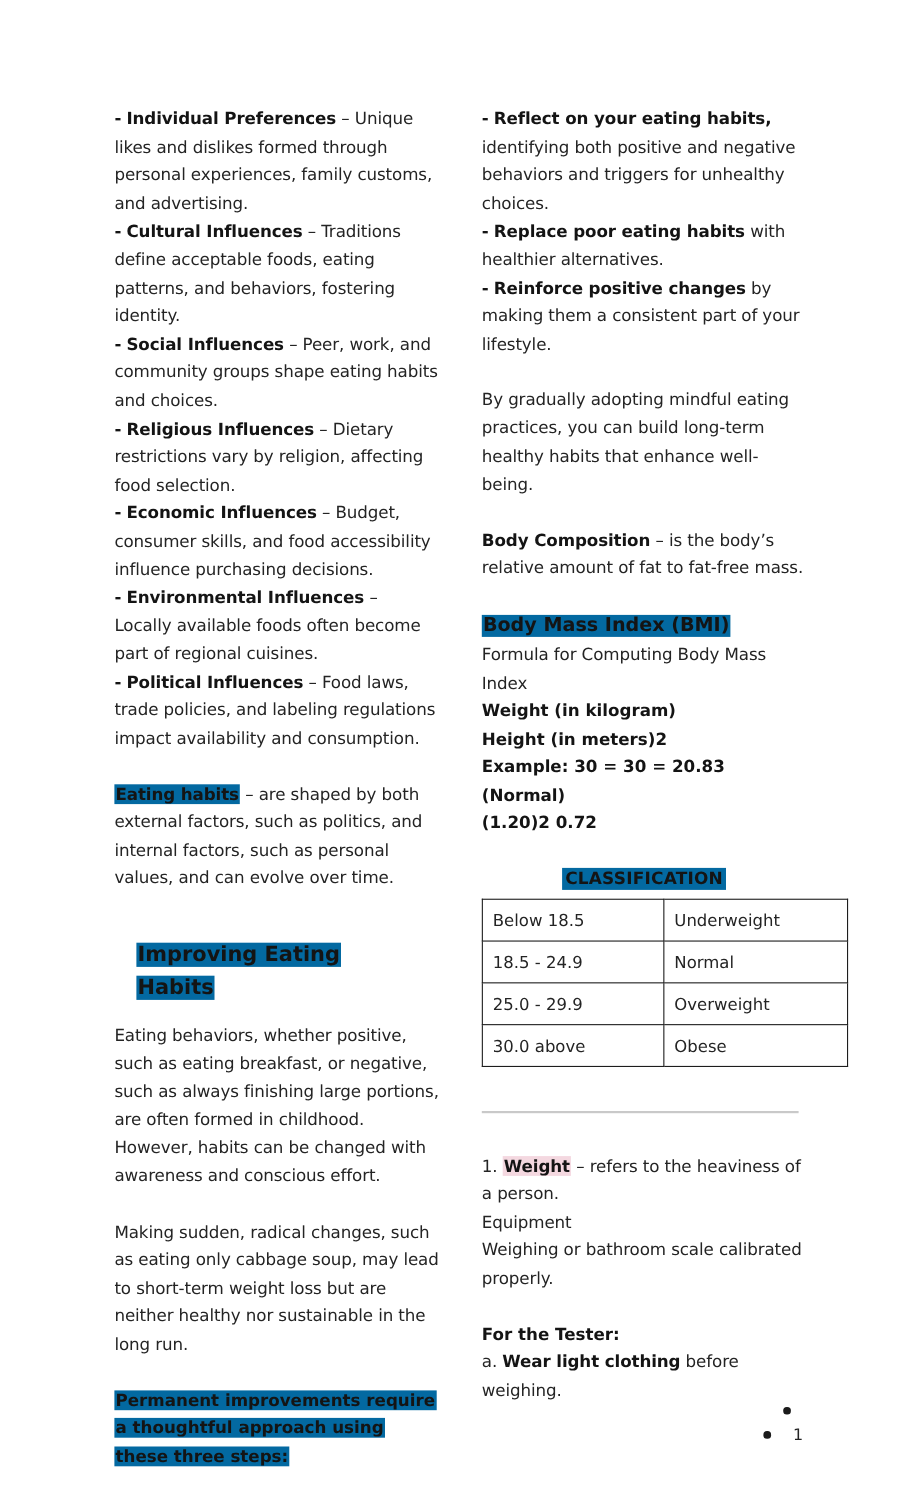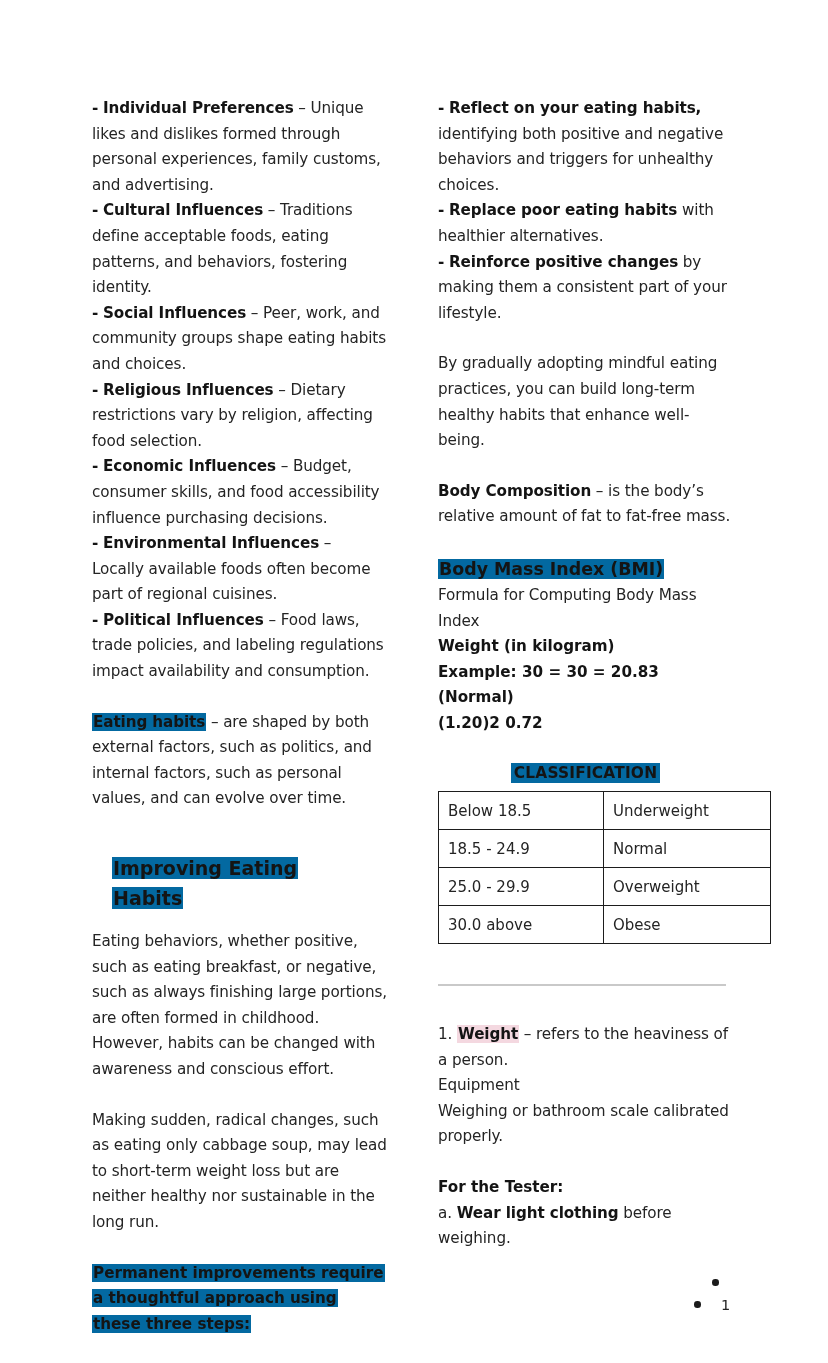--- a/index.html
+++ b/index.html
@@ -20,21 +20,21 @@
     left: 0; top: 0;
     width: 828px;
     height: 1363px;
     background: #ffffff;
   }
   .col {
     position: absolute;
     top: 96px;
     width: 295px;
   }
-  .col-left  { left: 92px; }
+  .col-left  { left: 104px; }
   .col-right { left: 438px; }
 
   p.para {
     margin: 0 0 0 0;
     font-size: 15.2px;
     line-height: 25.6px;
     color: #242424;
     letter-spacing: -0.1px;
   }
   .gap-md { height: 25px; }
@@ -196,20 +196,21 @@
 
     <p class="para"><span class="b">Body Composition</span><span> – is the body’s relative amount of fat to fat-free mass.</span></p>
 
     <div class="gap-md"></div>
 
     <p class="heading-md"><span class="hl-lav">Body Mass Index (BMI)</span></p>
 
     <p class="para">Formula for Computing Body Mass Index</p>
 
     <p class="bold-block">Weight (in kilogram)</p>
+    <p class="bold-block">Height (in meters)2</p>
     <p class="bold-block">Example: 30 = 30 = 20.83 (Normal)</p>
     <p class="bold-block"> (1.20)2 0.72</p>
 
     <div class="gap-md"></div>
 
     <p class="class-title"><span class="hl-lav">CLASSIFICATION</span></p>
 
     <table class="bmi">
       <tbody>
         <tr>

